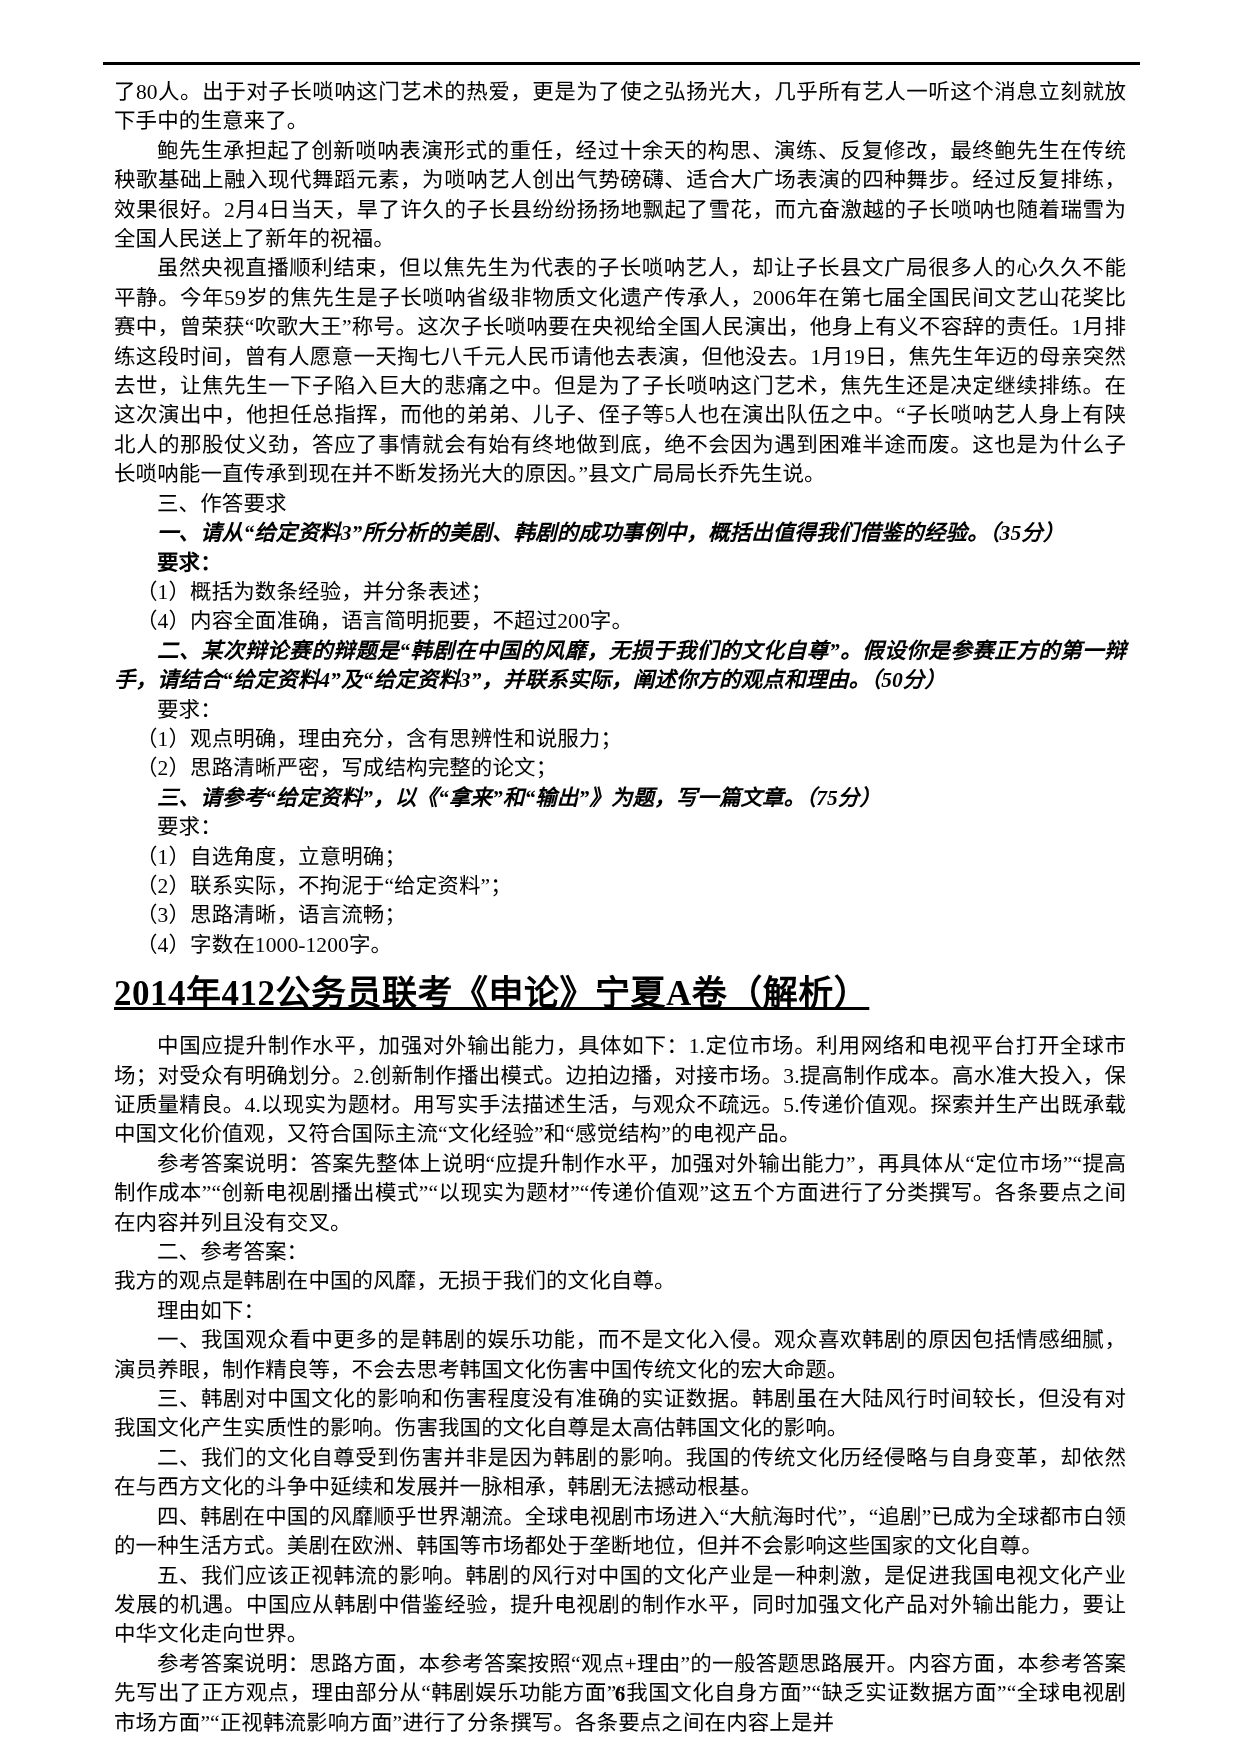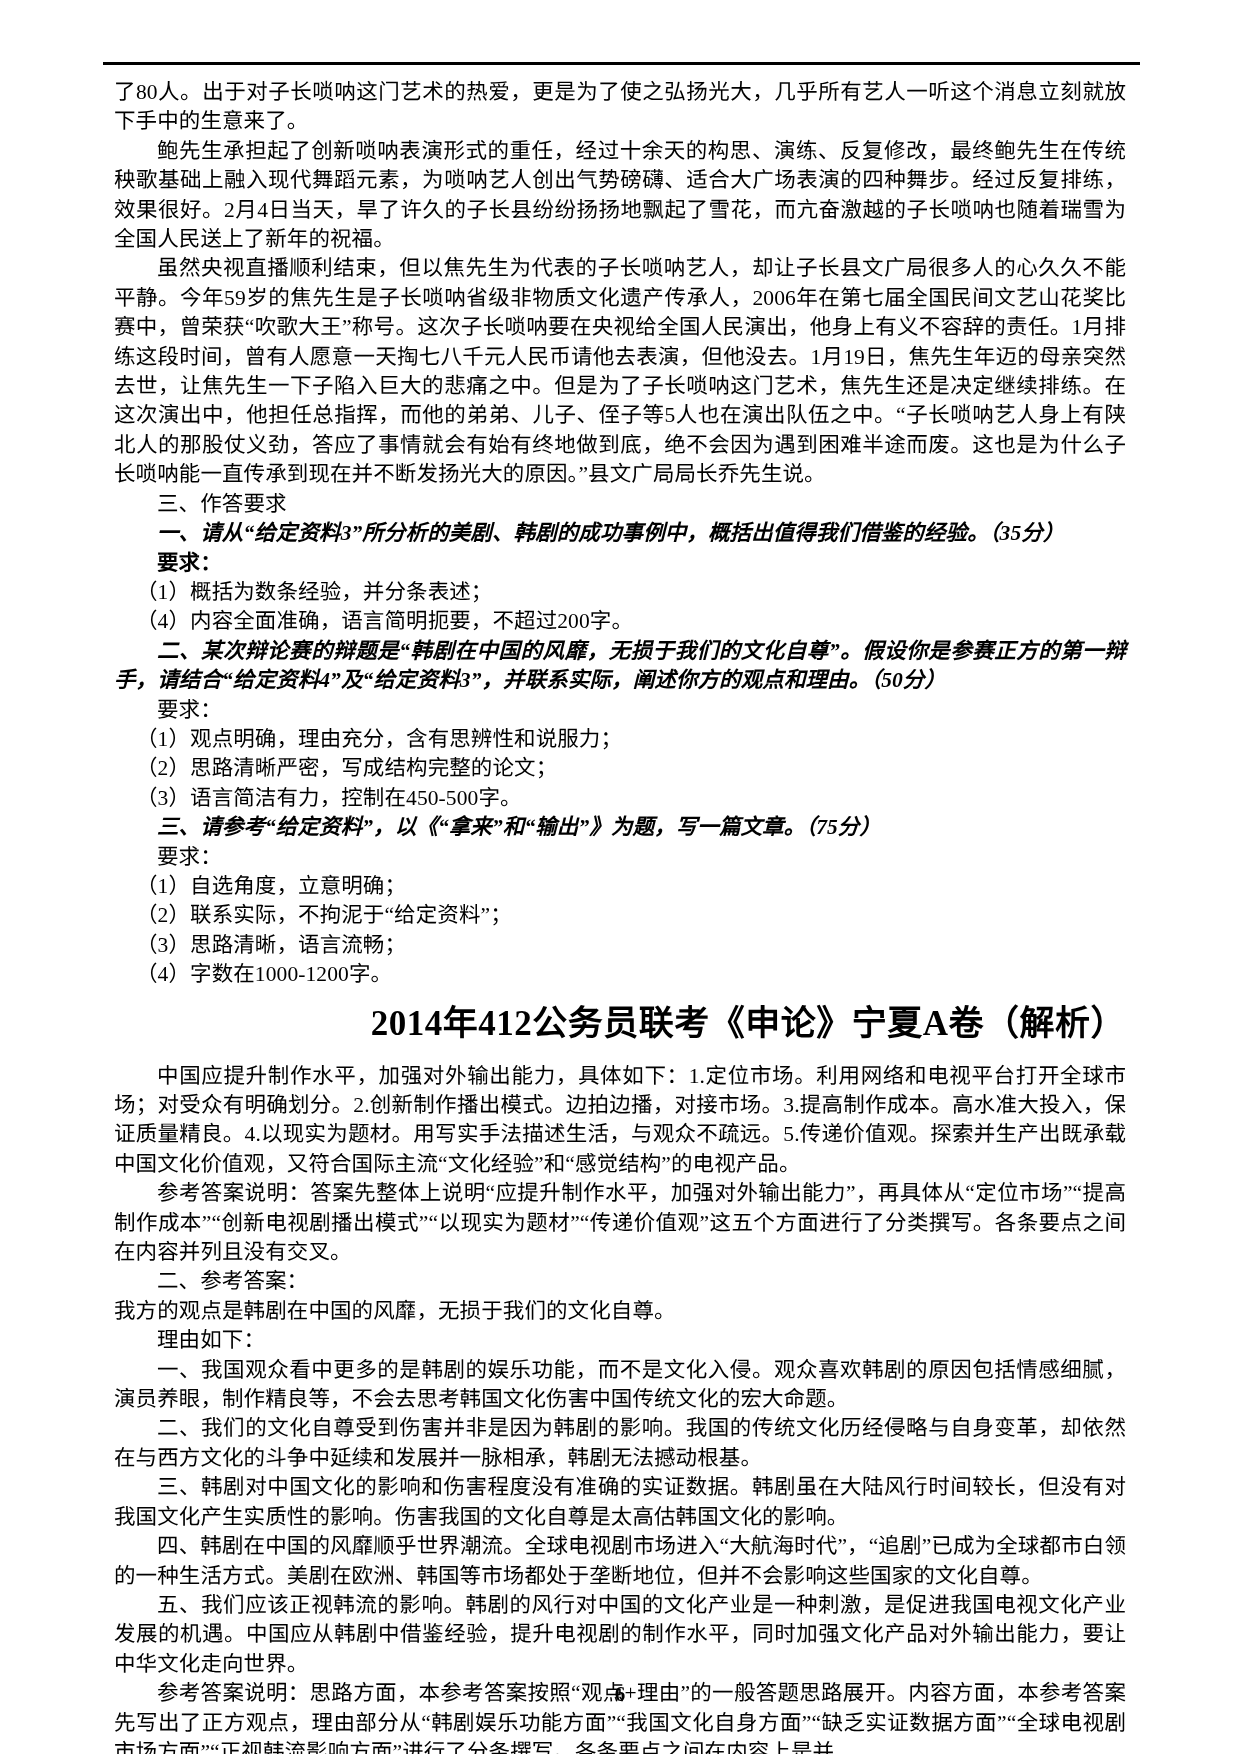--- a/index.html
+++ b/index.html
@@ -66,23 +66,24 @@
   .req-item { text-indent: 22px; }
 
   
   .doc-title {
     margin: 0;
     padding-top: 10px;
     padding-bottom: 8px;
     font-size: 35px;
     line-height: 48px;
     font-weight: bold;
-    text-align: right;
+    text-align: left;
     text-indent: 0;
     letter-spacing: 0.5px;
+    text-decoration: underline;
   }
 
   .gap-small { height: 6px; }
 
   
   .page-number {
     position: absolute;
     left: 0;
     top: 1682px;
     width: 1240px;
@@ -109,42 +110,41 @@
 
     <p class="heading-hang">一、请从“给定资料3”所分析的美剧、韩剧的成功事例中，概括出值得我们借鉴的经验。（35分）</p>
     <p class="bold ind">要求：</p>
     <p class="req-item">（1）概括为数条经验，并分条表述；</p>
     <p class="req-item">（4）内容全面准确，语言简明扼要，不超过200字。</p>
 
     <p class="heading-hang">二、某次辩论赛的辩题是“韩剧在中国的风靡，无损于我们的文化自尊”。假设你是参赛正方的第一辩手，请结合“给定资料4”及“给定资料3”，并联系实际，阐述你方的观点和理由。（50分）</p>
     <p class="ind">要求：</p>
     <p class="req-item">（1）观点明确，理由充分，含有思辨性和说服力；</p>
     <p class="req-item">（2）思路清晰严密，写成结构完整的论文；</p>
-    <p class="req-item">（3）语言简洁有力，控制在450-500字。</p>
 
     <p class="heading-hang">三、请参考“给定资料”，以《“拿来”和“输出”》为题，写一篇文章。（75分）</p>
     <p class="ind">要求：</p>
     <p class="req-item">（1）自选角度，立意明确；</p>
     <p class="req-item">（2）联系实际，不拘泥于“给定资料”；</p>
     <p class="req-item">（3）思路清晰，语言流畅；</p>
     <p class="req-item">（4）字数在1000-1200字。</p>
 
     <p class="doc-title">2014年412公务员联考《申论》宁夏A卷（解析）</p>
 
     <div class="gap-small"></div>
 
     <p class="ind">中国应提升制作水平，加强对外输出能力，具体如下：1.定位市场。利用网络和电视平台打开全球市场；对受众有明确划分。2.创新制作播出模式。边拍边播，对接市场。3.提高制作成本。高水准大投入，保证质量精良。4.以现实为题材。用写实手法描述生活，与观众不疏远。5.传递价值观。探索并生产出既承载中国文化价值观，又符合国际主流“文化经验”和“感觉结构”的电视产品。</p>
     <p class="ind">参考答案说明：答案先整体上说明“应提升制作水平，加强对外输出能力”，再具体从“定位市场”“提高制作成本”“创新电视剧播出模式”“以现实为题材”“传递价值观”这五个方面进行了分类撰写。各条要点之间在内容并列且没有交叉。</p>
 
     <p class="heading">二、参考答案：</p>
     <p class="ind0">我方的观点是韩剧在中国的风靡，无损于我们的文化自尊。</p>
     <p class="ind">理由如下：</p>
     <p class="ind">一、我国观众看中更多的是韩剧的娱乐功能，而不是文化入侵。观众喜欢韩剧的原因包括情感细腻，演员养眼，制作精良等，不会去思考韩国文化伤害中国传统文化的宏大命题。</p>
+    <p class="ind">三、韩剧对中国文化的影响和伤害程度没有准确的实证数据。韩剧虽在大陆风行时间较长，但没有对我国文化产生实质性的影响。伤害我国的文化自尊是太高估韩国文化的影响。</p>
     <p class="ind">二、我们的文化自尊受到伤害并非是因为韩剧的影响。我国的传统文化历经侵略与自身变革，却依然在与西方文化的斗争中延续和发展并一脉相承，韩剧无法撼动根基。</p>
-    <p class="ind">三、韩剧对中国文化的影响和伤害程度没有准确的实证数据。韩剧虽在大陆风行时间较长，但没有对我国文化产生实质性的影响。伤害我国的文化自尊是太高估韩国文化的影响。</p>
     <p class="ind">四、韩剧在中国的风靡顺乎世界潮流。全球电视剧市场进入“大航海时代”，“追剧”已成为全球都市白领的一种生活方式。美剧在欧洲、韩国等市场都处于垄断地位，但并不会影响这些国家的文化自尊。</p>
     <p class="ind">五、我们应该正视韩流的影响。韩剧的风行对中国的文化产业是一种刺激，是促进我国电视文化产业发展的机遇。中国应从韩剧中借鉴经验，提升电视剧的制作水平，同时加强文化产品对外输出能力，要让中华文化走向世界。</p>
     <p class="ind">参考答案说明：思路方面，本参考答案按照“观点+理由”的一般答题思路展开。内容方面，本参考答案先写出了正方观点，理由部分从“韩剧娱乐功能方面”“我国文化自身方面”“缺乏实证数据方面”“全球电视剧市场方面”“正视韩流影响方面”进行了分条撰写。各条要点之间在内容上是并</p>
 
   </div>
 
   <div class="page-number">6</div>
 
 </div>
 

